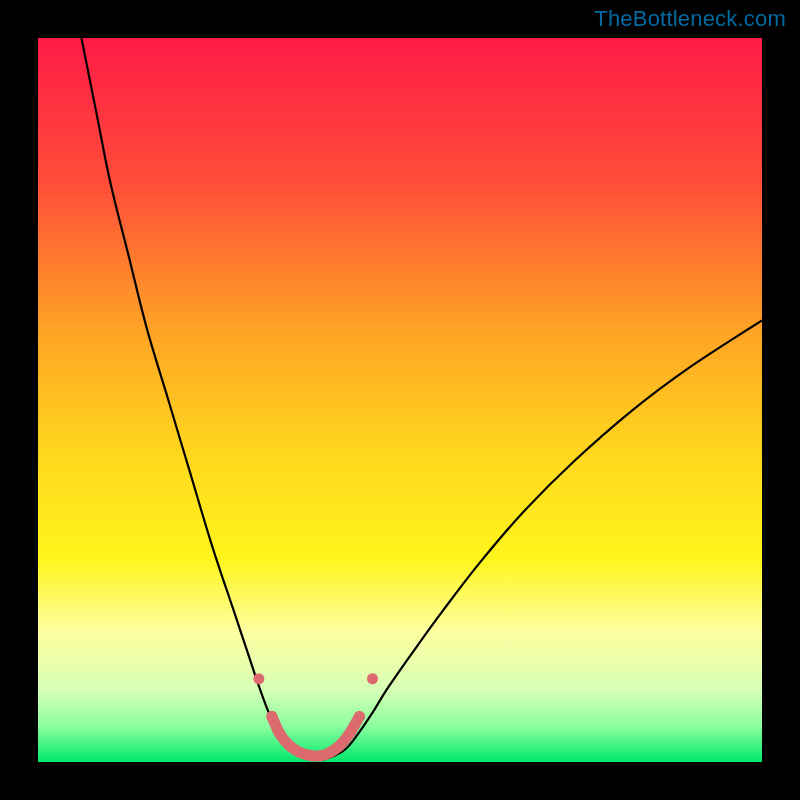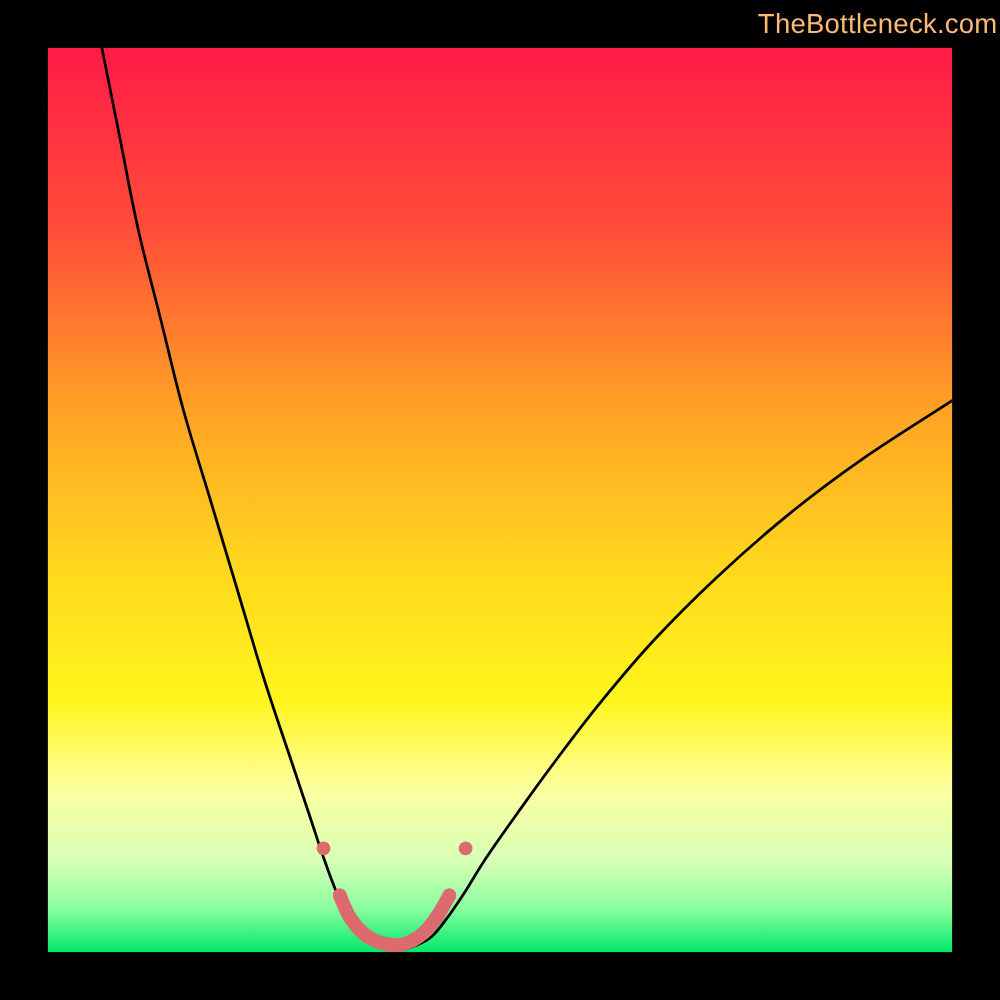--- a/index.html
+++ b/index.html
@@ -23,22 +23,22 @@
     position: absolute;
     left: 38px;
     top: 38px;
     width: 724px;
     height: 724px;
     overflow: hidden;
   }
   .watermark {
     position: absolute;
     top: 6px;
-    right: 2px;
-    color: #fdba74;
+    right: 14px;
+    color: #0369a1;
     font-size: 22px;
     font-weight: 500;
     letter-spacing: 0.2px;
   }
   svg { display: block; }
 </style>
 </head>
 <body>
 
 <div class="frame">

